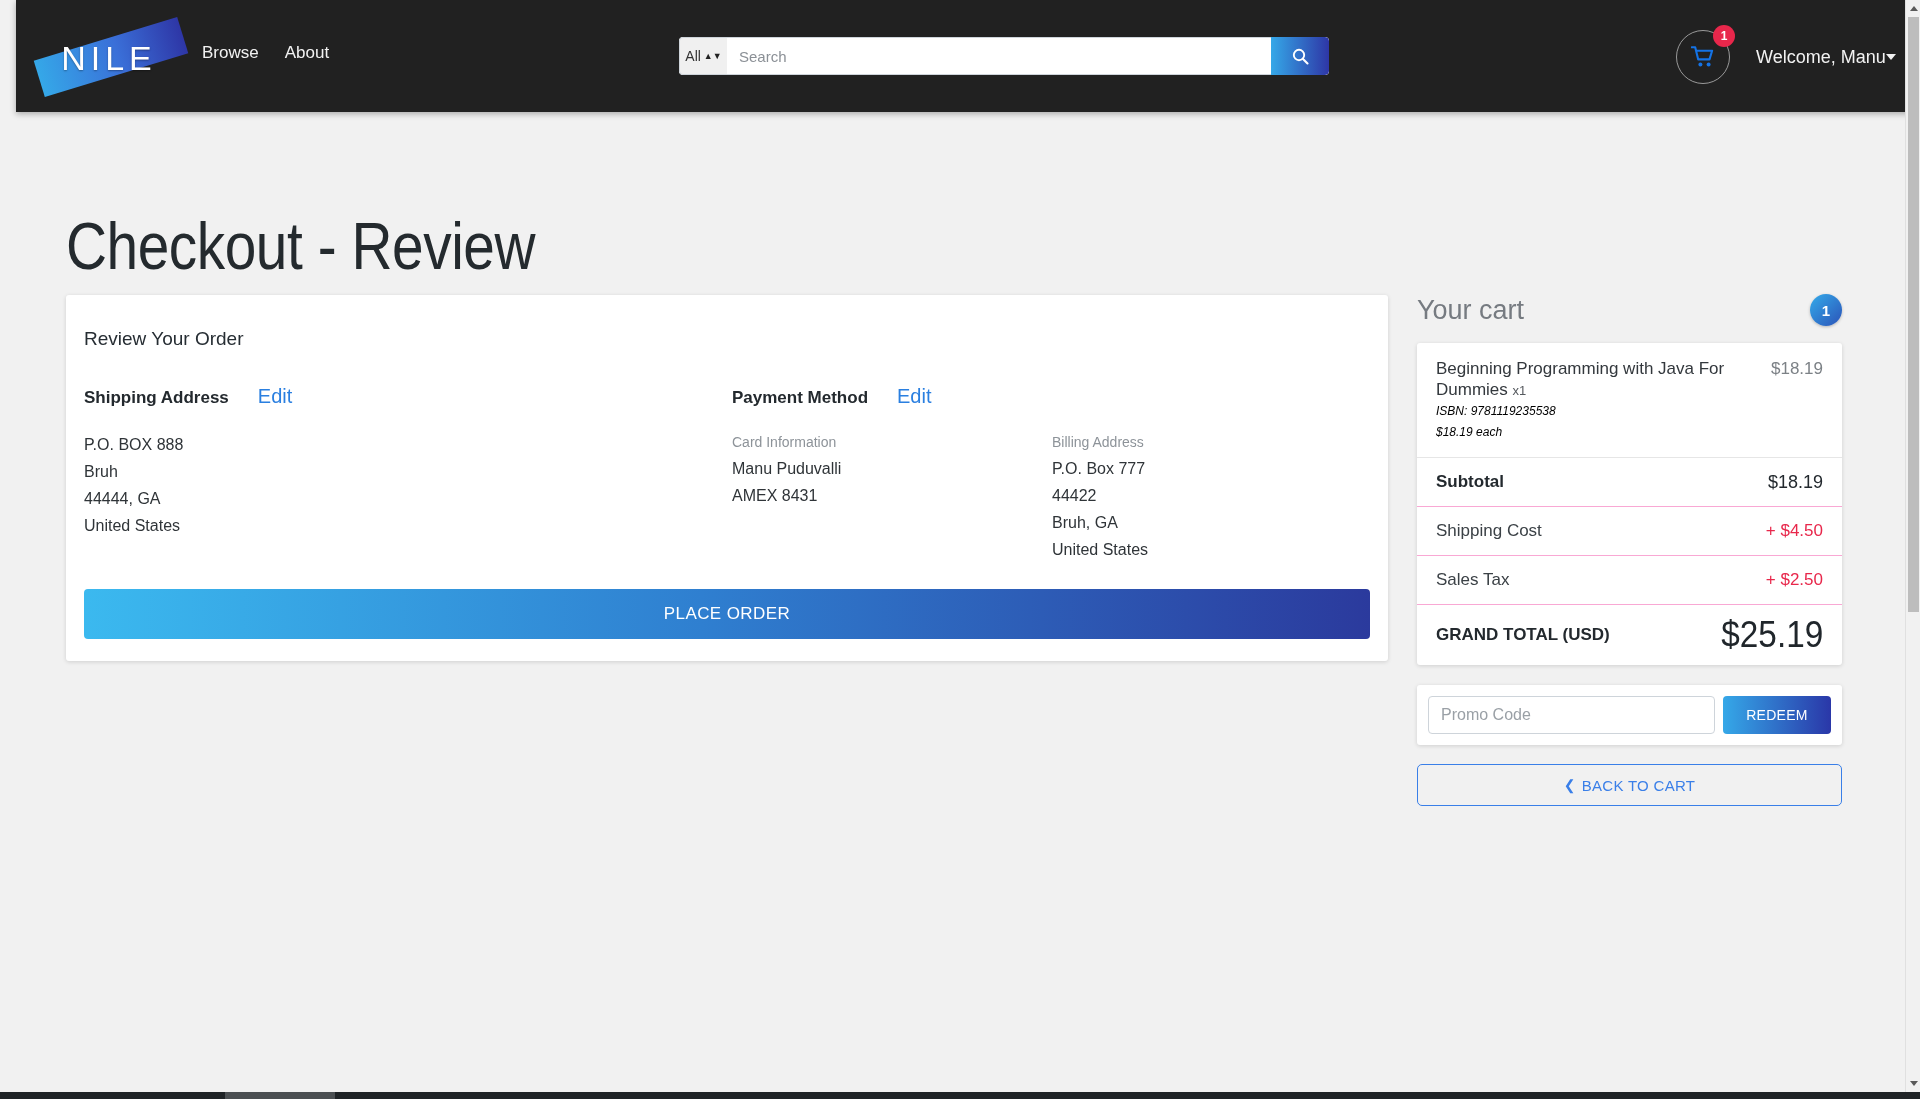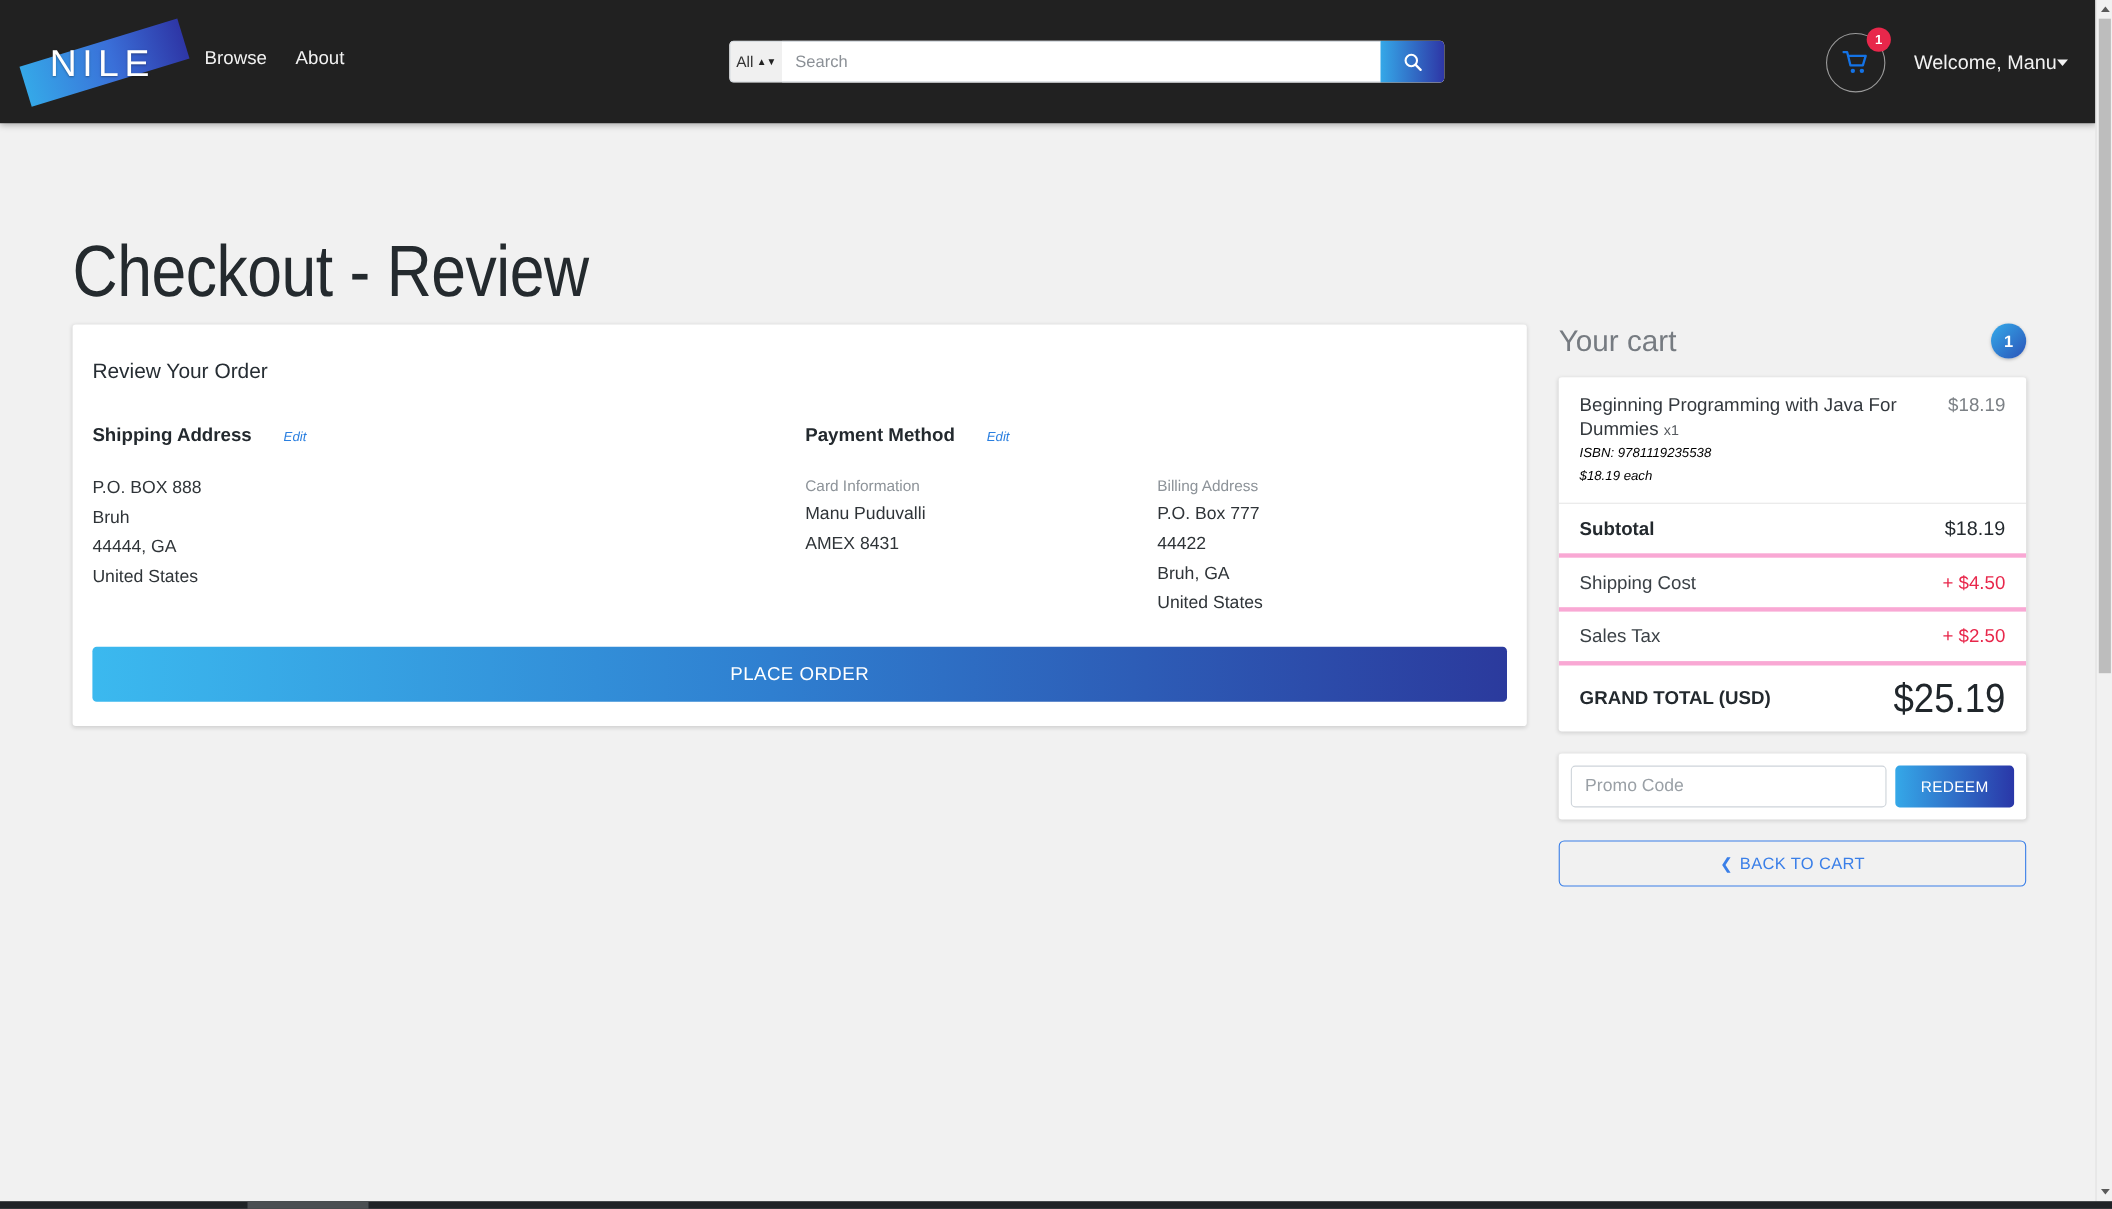--- a/index.html
+++ b/index.html
@@ -13,21 +13,21 @@
   }
   .page {
     position: relative;
     width: 1920px; height: 1099px;
     background: #f1f1f1;
     overflow: hidden;
   }
 
   
   .navbar {
-    position: absolute; top: 0; left: 0;
+    position: absolute; top: 0; left: 16px;
     width: 1905px; height: 112px;
     background: #212121;
     box-shadow: 0 2px 6px rgba(0,0,0,0.30);
     z-index: 20;
   }
   .logo {
     position: absolute; left: 14px; top: 10px;
     width: 158px; height: 88px;
   }
   .logo-ribbon {
@@ -190,22 +190,22 @@
 
   .section-head {
     display: flex; align-items: baseline; gap: 29px;
     margin-bottom: 22px;
   }
   .section-title {
     font-size: 17px; font-weight: 700; color: #23292e;
     line-height: 22px;
   }
   .edit-link {
-    font-size: 12px; color: #2a7fe0; cursor: pointer;
-    text-decoration: none; line-height: 22px; font-style: italic;
+    font-size: 20px; color: #2a7fe0; cursor: pointer;
+    text-decoration: none; line-height: 22px;
   }
   .addr-line {
     font-size: 16px; color: #2f3438; line-height: 27px;
   }
   .subcols { display: flex; }
   .subcol-a { width: 320px; flex: 0 0 auto; }
   .subcol-b { flex: 1 1 auto; }
   .sub-label {
     font-size: 14px; color: #8d9399; line-height: 22px; margin-bottom: 2px;
   }
@@ -263,21 +263,21 @@
   .cart-item-sub {
     font-size: 12px; color: #000000; font-style: italic; line-height: 21px;
   }
   .cart-item-price {
     font-size: 17px; color: #7c8186; flex: 0 0 auto; line-height: 21px;
   }
   .total-row {
     display: flex; justify-content: space-between; align-items: center;
     padding: 0 19px;
     height: 49px;
-    border-bottom: 4px solid #f9a8d4;
+    border-bottom: 1px solid #f9a8d4;
   }
   .total-row.bold .total-label { font-weight: 700; color: #23292e; }
   .total-label { font-size: 17px; color: #3b4146; }
   .total-val { font-size: 18px; color: #23292e; }
   .total-val.plus { color: #e8274b; font-size: 17px; }
   .grand-row {
     display: flex; justify-content: space-between; align-items: center;
     padding: 0 19px; height: 60px; border-bottom: none;
   }
   .grand-label { font-size: 17px; font-weight: 700; color: #23292e; }

